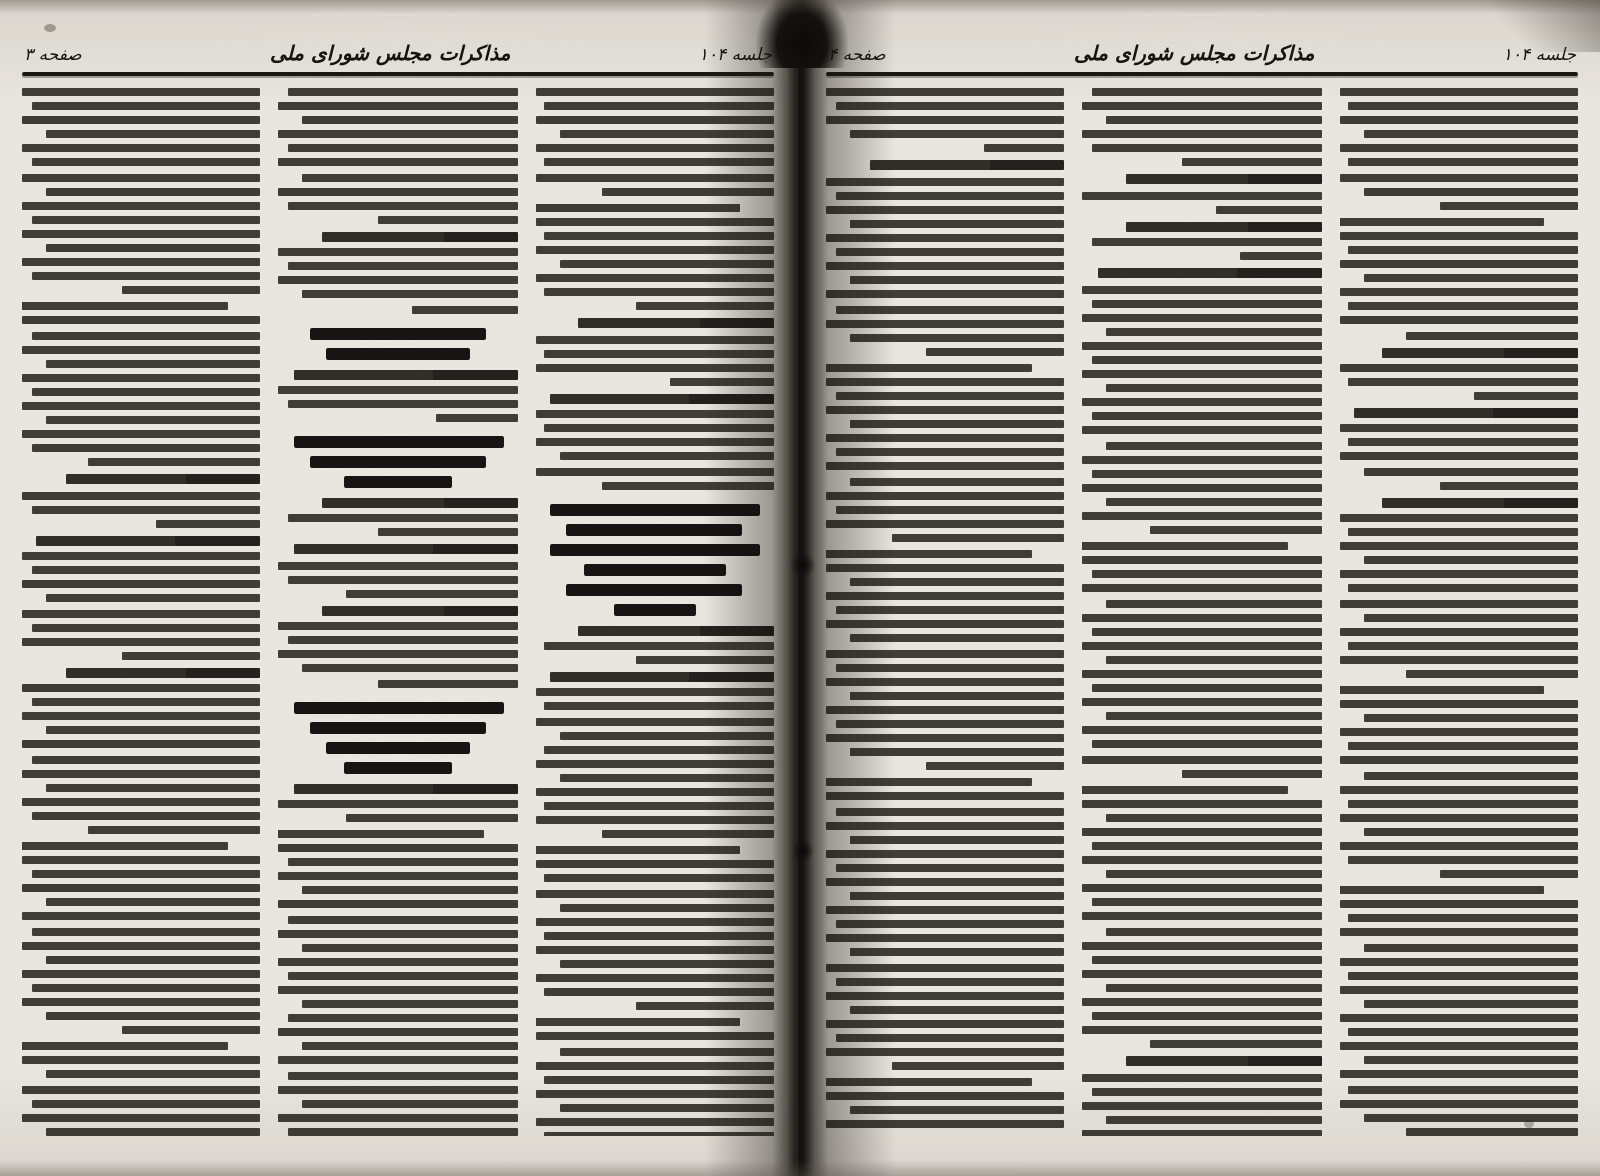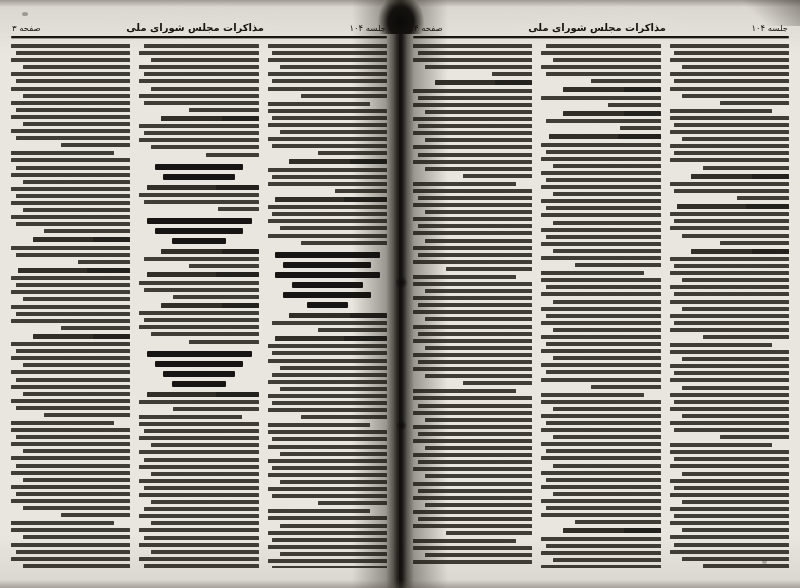--- a/index.html
+++ b/index.html
@@ -61,21 +61,21 @@
   }
 
   
   .runhead{
     position:relative;z-index:4;
     display:flex;align-items:flex-end;justify-content:space-between;
     padding:9px 12px 0 12px;
     height:24px;
     color:#17140f;
   }
-  .runhead span{font-size:8.5px;letter-spacing:.2px;white-space:nowrap;}
+  .runhead span{font-size:8.5px;letter-spacing:.2px;white-space:nowrap;font-style:italic;}
   .runhead .rh-title{font-size:10px;font-weight:bold;text-align:center;}
   .rule{
     position:relative;z-index:4;
     height:2px;margin:3px 11px 0 11px;
     background:#1a1712;
     border-radius:1px;
   }
   #leaf-left  .rule{box-shadow:0 1px 0 rgba(26,23,18,.35);}
   #leaf-right .rule{box-shadow:0 1px 0 rgba(26,23,18,.35);}
 

